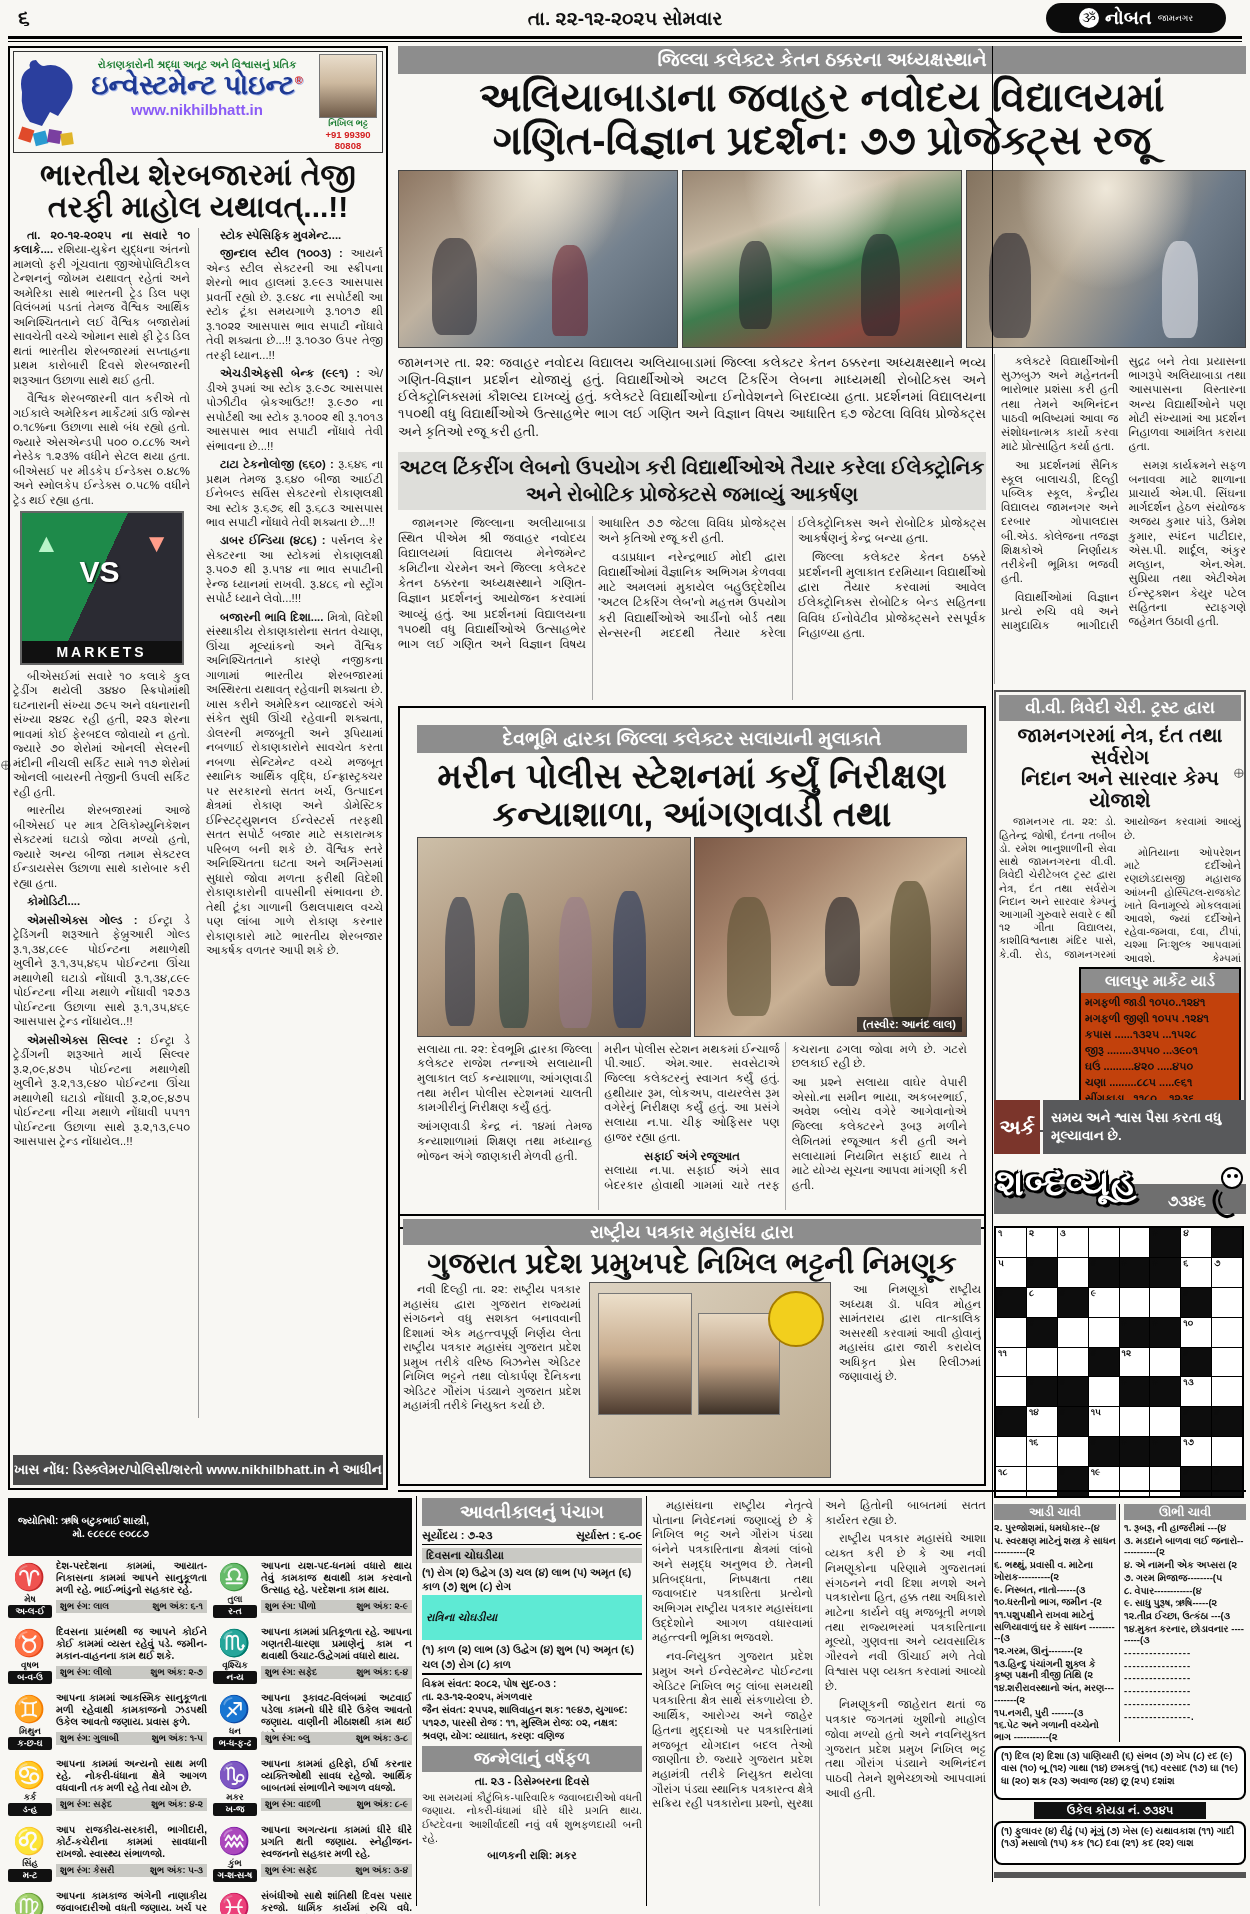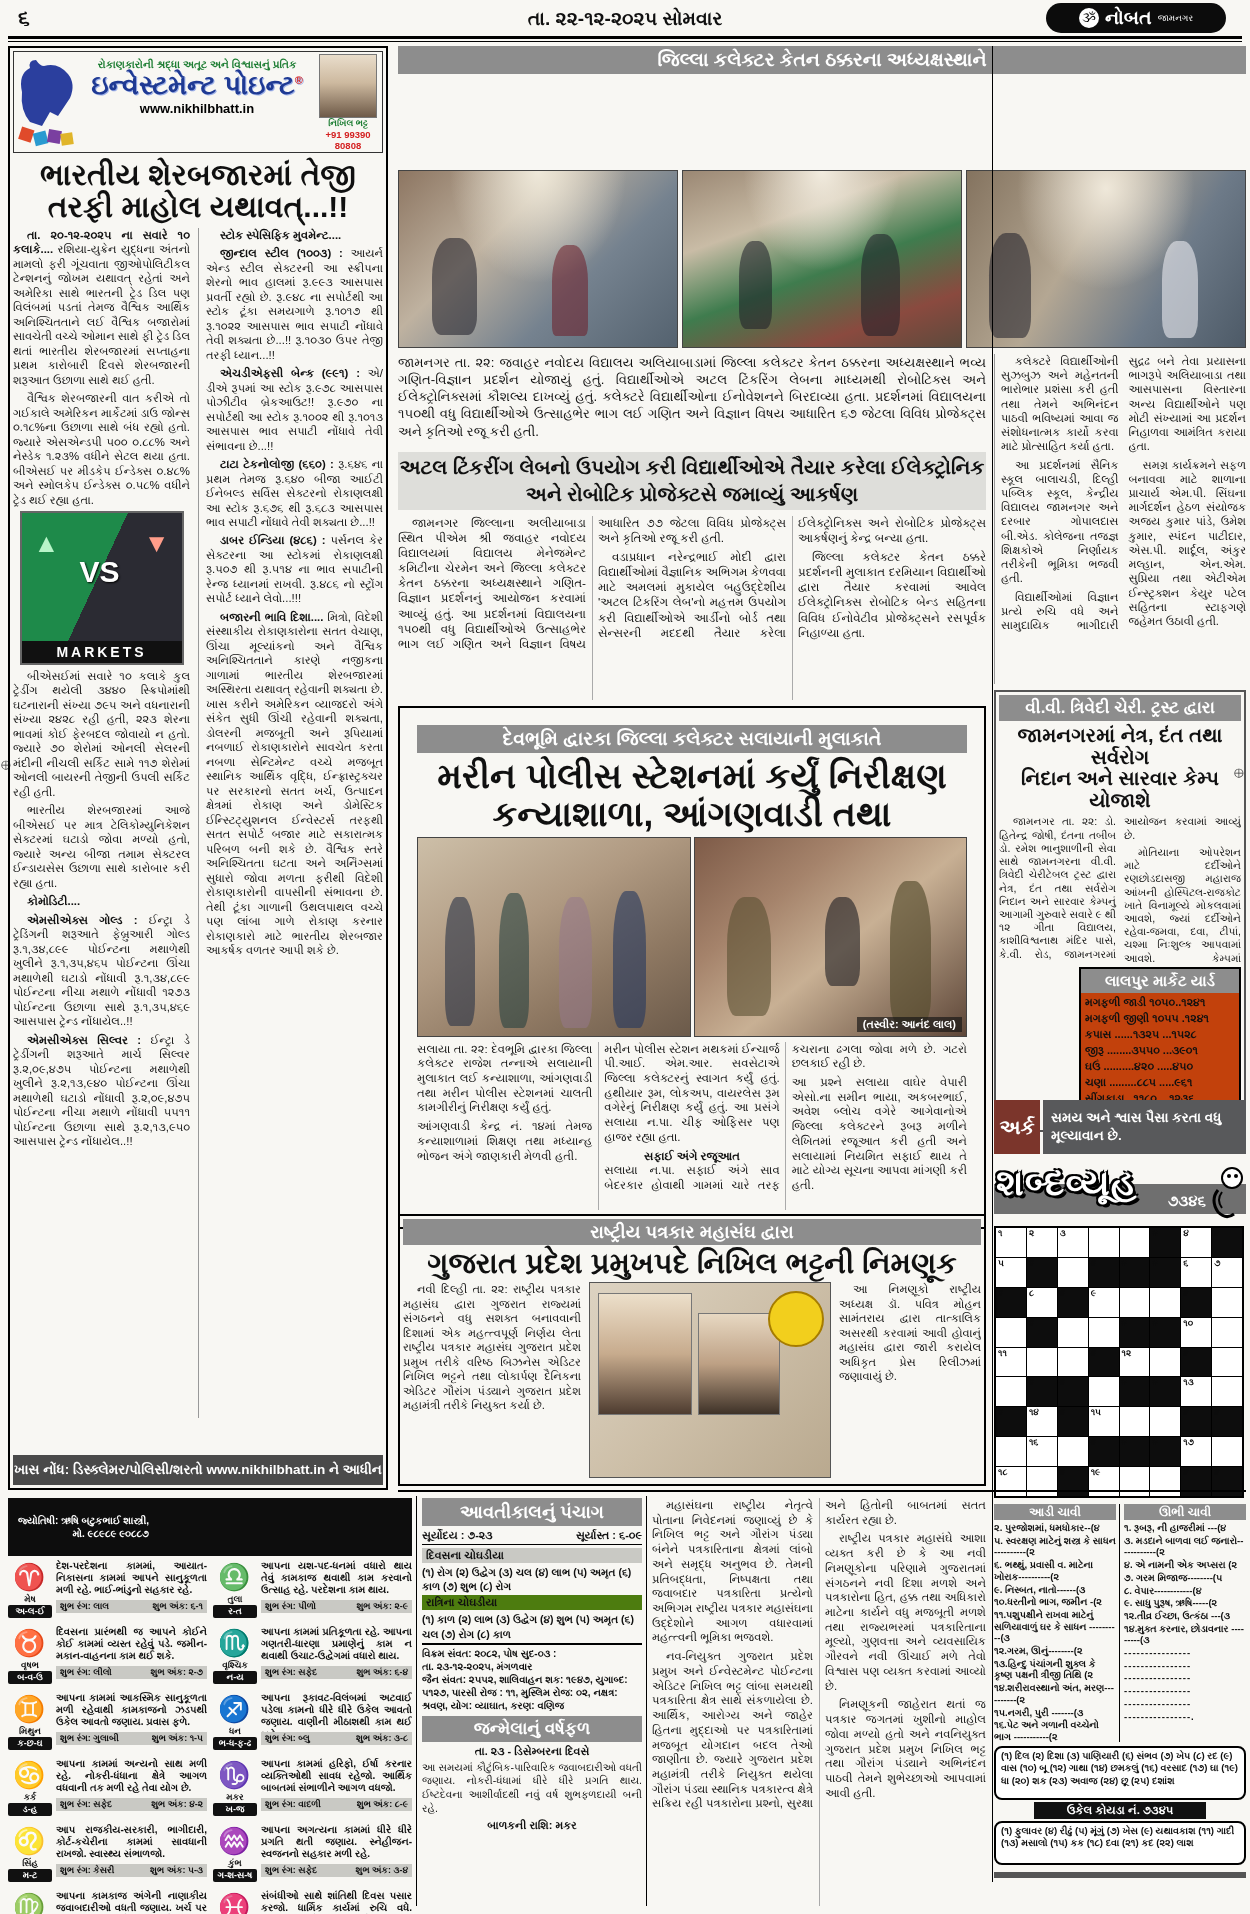--- a/index.html
+++ b/index.html
@@ -83,21 +83,21 @@
             <rect x="34" y="78" width="13" height="13" fill="#7a3fa0" transform="rotate(10 40 84)"></rect>
             <rect x="47" y="81" width="12" height="12" fill="#e0b52a" transform="rotate(-8 53 87)"></rect>
           </g>
         </svg>
       </div>
       <div style="flex:1;text-align:center;padding-top:6px;min-width:0;">
         <div style="font-size:10.5px;font-weight:bold;color:#1e7e34;">રોકાણકારોની શ્રદ્ધા અતૂટ અને વિશ્વાસનું પ્રતિક</div>
         <div style="font-size:27px;font-weight:bold;color:#1f3a93;line-height:1.1;text-shadow:1px 1px 0 #9db0e8;">
           <span>ઇન્વેસ્ટમેન્ટ પોઇન્ટ</span><sup style="color:#d42020;font-size:11px;">®</sup>
         </div>
-        <div style="font-size:13px;font-weight:bold;color:#000000;">www.nikhilbhatt.in</div>
+        <div style="font-size:15px;font-weight:bold;color:#8b5cf6;">www.nikhilbhatt.in</div>
       </div>
       <div style="flex:0 0 64px;text-align:center;padding:2px;">
         <div class="ph-portrait" style="width:56px;height:62px;border:1px solid #777;margin:0 auto;"></div>
         <div style="font-size:9px;color:#1e7e34;font-weight:bold;">નિખિલ ભટ્ટ</div>
         <div style="font-size:9.5px;color:#d42020;font-weight:bold;">+91 99390 80808</div>
       </div>
     </div>
 
     <div class="hl" style="font-size:30px;margin:6px 0 4px 0;">ભારતીય શેરબજારમાં તેજી તરફી માહોલ યથાવત્...!!</div>
 
@@ -129,20 +129,24 @@
             <p class="para"><b>ટાટા ટેકનોલોજી (૬૬૦) :</b> <span>રૂ.૬૪૬ ના પ્રથમ તેમજ રૂ.૬૪૦ બીજા આઈટી ઈનેબલ્ડ સર્વિસ સેક્ટરનો રોકાણલક્ષી આ સ્ટોક રૂ.૬૭૬ થી રૂ.૬૮૩ આસપાસ ભાવ સપાટી નોંધાવે તેવી શક્યતા છે...!!</span></p>
             <p class="para"><b>ડાબર ઈન્ડિયા (૪૮૬) :</b> <span>પર્સનલ કેર સેક્ટરના આ સ્ટોકમાં રોકાણલક્ષી રૂ.૫૦૭ થી રૂ.૫૧૪ ના ભાવ સપાટીની રેન્જ ધ્યાનમાં રાખવી. રૂ.૪૮૬ નો સ્ટ્રોંગ સપોર્ટ ધ્યાને લેવો...!!!</span></p>
             <p class="para"><b>બજારની ભાવિ દિશા....</b> <span>મિત્રો, વિદેશી સંસ્થાકીય રોકાણકારોના સતત વેચાણ, ઊંચા મૂલ્યાંકનો અને વૈશ્વિક અનિશ્ચિતતાને કારણે નજીકના ગાળામાં ભારતીય શેરબજારમાં અસ્થિરતા યથાવત્ રહેવાની શક્યતા છે. ખાસ કરીને અમેરિકન વ્યાજદરો અંગે સંકેત સુધી ઊંચી રહેવાની શક્યતા, ડોલરની મજબૂતી અને રૂપિયામાં નબળાઈ રોકાણકારોને સાવચેત કરતા નબળા સેન્ટિમેન્ટ વચ્ચે મજબૂત સ્થાનિક આર્થિક વૃદ્ધિ, ઈન્ફ્રાસ્ટ્રક્ચર પર સરકારનો સતત ખર્ચ, ઉત્પાદન ક્ષેત્રમાં રોકાણ અને ડોમેસ્ટિક ઈન્સ્ટિટ્યુશનલ ઈન્વેસ્ટર્સ તરફથી સતત સપોર્ટ બજાર માટે સકારાત્મક પરિબળ બની શકે છે. વૈશ્વિક સ્તરે અનિશ્ચિતતા ઘટતા અને અર્નિંગ્સમાં સુધારો જોવા મળતા ફરીથી વિદેશી રોકાણકારોની વાપસીની સંભાવના છે. તેથી ટૂંકા ગાળાની ઉથલપાથલ વચ્ચે પણ લાંબા ગાળે રોકાણ કરનાર રોકાણકારો માટે ભારતીય શેરબજાર આકર્ષક વળતર આપી શકે છે.</span></p>
           </div>
       </div>
     </div>
     <div style="position:absolute;left:3px;right:3px;bottom:3px;height:30px;background:#4a4a4a;color:#fff;font-size:13.5px;font-weight:bold;text-align:center;line-height:30px;">ખાસ નોંધ: ડિસ્ક્લેમર/પોલિસી/શરતો www.nikhilbhatt.in ને આધીન</div>
   </div>
 
   <div class="abs strap" style="left:398px;top:46px;width:848px;height:28px;font-size:19px;line-height:28px;">જિલ્લા કલેક્ટર કેતન ઠક્કરના અધ્યક્ષસ્થાને</div>
+  <div class="abs hl" style="left:398px;top:76px;width:848px;font-size:40px;">
+    <div>અલિયાબાડાના જવાહર નવોદય વિદ્યાલયમાં</div>
+    <div>ગણિત-વિજ્ઞાન પ્રદર્શન: ૭૭ પ્રોજેક્ટ્સ રજૂ</div>
+  </div>
   <div class="abs" style="left:398px;top:170px;width:848px;height:178px;display:flex;gap:4px;">
     <div class="photo ph-a" style="flex:1;position:relative;">
         <div class="blob" style="left:12%;top:38%;width:16%;height:55%;"></div>
         <div class="blob" style="left:55%;top:42%;width:13%;height:52%;border-radius:40% 40% 10% 10%;background:rgba(110,30,40,.55);"></div>
       </div>
     <div class="photo ph-b" style="flex:1;position:relative;">
         <div class="blob" style="left:20%;top:40%;width:12%;height:50%;"></div>
         <div class="blob" style="left:64%;top:36%;width:14%;height:58%;"></div>
       </div>
     <div class="photo ph-c" style="flex:1;position:relative;">
@@ -567,21 +571,21 @@
   </div>
 
   <div class="abs" style="left:422px;top:1498px;width:220px;height:408px;overflow:hidden;">
     <div class="mini-h" style="font-size:18px;line-height:28px;">આવતીકાલનું પંચાગ</div>
     <div style="display:flex;justify-content:space-between;font-size:11px;font-weight:bold;margin:3px 0;border-bottom:1px solid #000;padding-bottom:2px;">
       <span>સૂર્યોદય : ૭-૨૩</span>
       <span>સૂર્યાસ્ત : ૬-૦૯</span>
     </div>
     <div style="background:#c9c9c4;font-size:11px;font-weight:bold;padding:1px 4px;">દિવસના ચોઘડીયા</div>
     <div style="font-size:10.5px;font-weight:bold;line-height:1.35;padding:2px 0;">(૧) રોગ (૨) ઉદ્વેગ (૩) ચલ (૪) લાભ (૫) અમૃત (૬) કાળ (૭) શુભ (૮) રોગ</div>
-    <div style="background:#4d7c0f;font-size:11px;font-weight:bold;padding:1px 4px;">રાત્રિના ચોઘડીયા</div>
+    <div style="background:#5eead4;font-size:11px;font-weight:bold;padding:16px 4px;font-style:italic;">રાત્રિના ચોઘડીયા</div>
     <div style="font-size:10.5px;font-weight:bold;line-height:1.35;padding:2px 0;border-bottom:2px solid #000;">(૧) કાળ (૨) લાભ (૩) ઉદ્વેગ (૪) શુભ (૫) અમૃત (૬) ચલ (૭) રોગ (૮) કાળ</div>
     <div style="font-size:10px;font-weight:bold;line-height:1.3;padding-top:2px;">
       <div>વિક્રમ સંવત: ૨૦૮૨, પોષ સુદ-૦૩ :</div>
       <div>તા. ૨૩-૧૨-૨૦૨૫, મંગળવાર</div>
       <div>જૈન સંવત: ૨૫૫૨, શાલિવાહન શક: ૧૯૪૭, યુગાબ્દ: ૫૧૨૭, પારસી રોજ : ૧૧, મુસ્લિમ રોજ: ૦૨, નક્ષત્ર: શ્રવણ, યોગ: વ્યાઘાત, કરણ: વણિજ</div>
     </div>
     <div class="mini-h" style="font-size:17px;line-height:26px;margin-top:4px;">જન્મેલાનું વર્ષફળ</div>
     <div style="text-align:center;font-size:11px;font-weight:bold;margin:3px 0;">તા. ૨૩ - ડિસેમ્બરના દિવસે</div>
     <div class="jtxt" style="font-size:10.5px;line-height:1.3;">આ સમયમાં કૌટુંબિક-પારિવારિક જવાબદારીઓ વધતી જણાય. નોકરી-ધંધામાં ધીરે ધીરે પ્રગતિ થાય. ઈષ્ટદેવના આશીર્વાદથી નવું વર્ષ શુભફળદાયી બની રહે.</div>
     <div style="text-align:center;font-size:11px;font-weight:bold;margin-top:4px;">બાળકની રાશિ: મકર</div>

